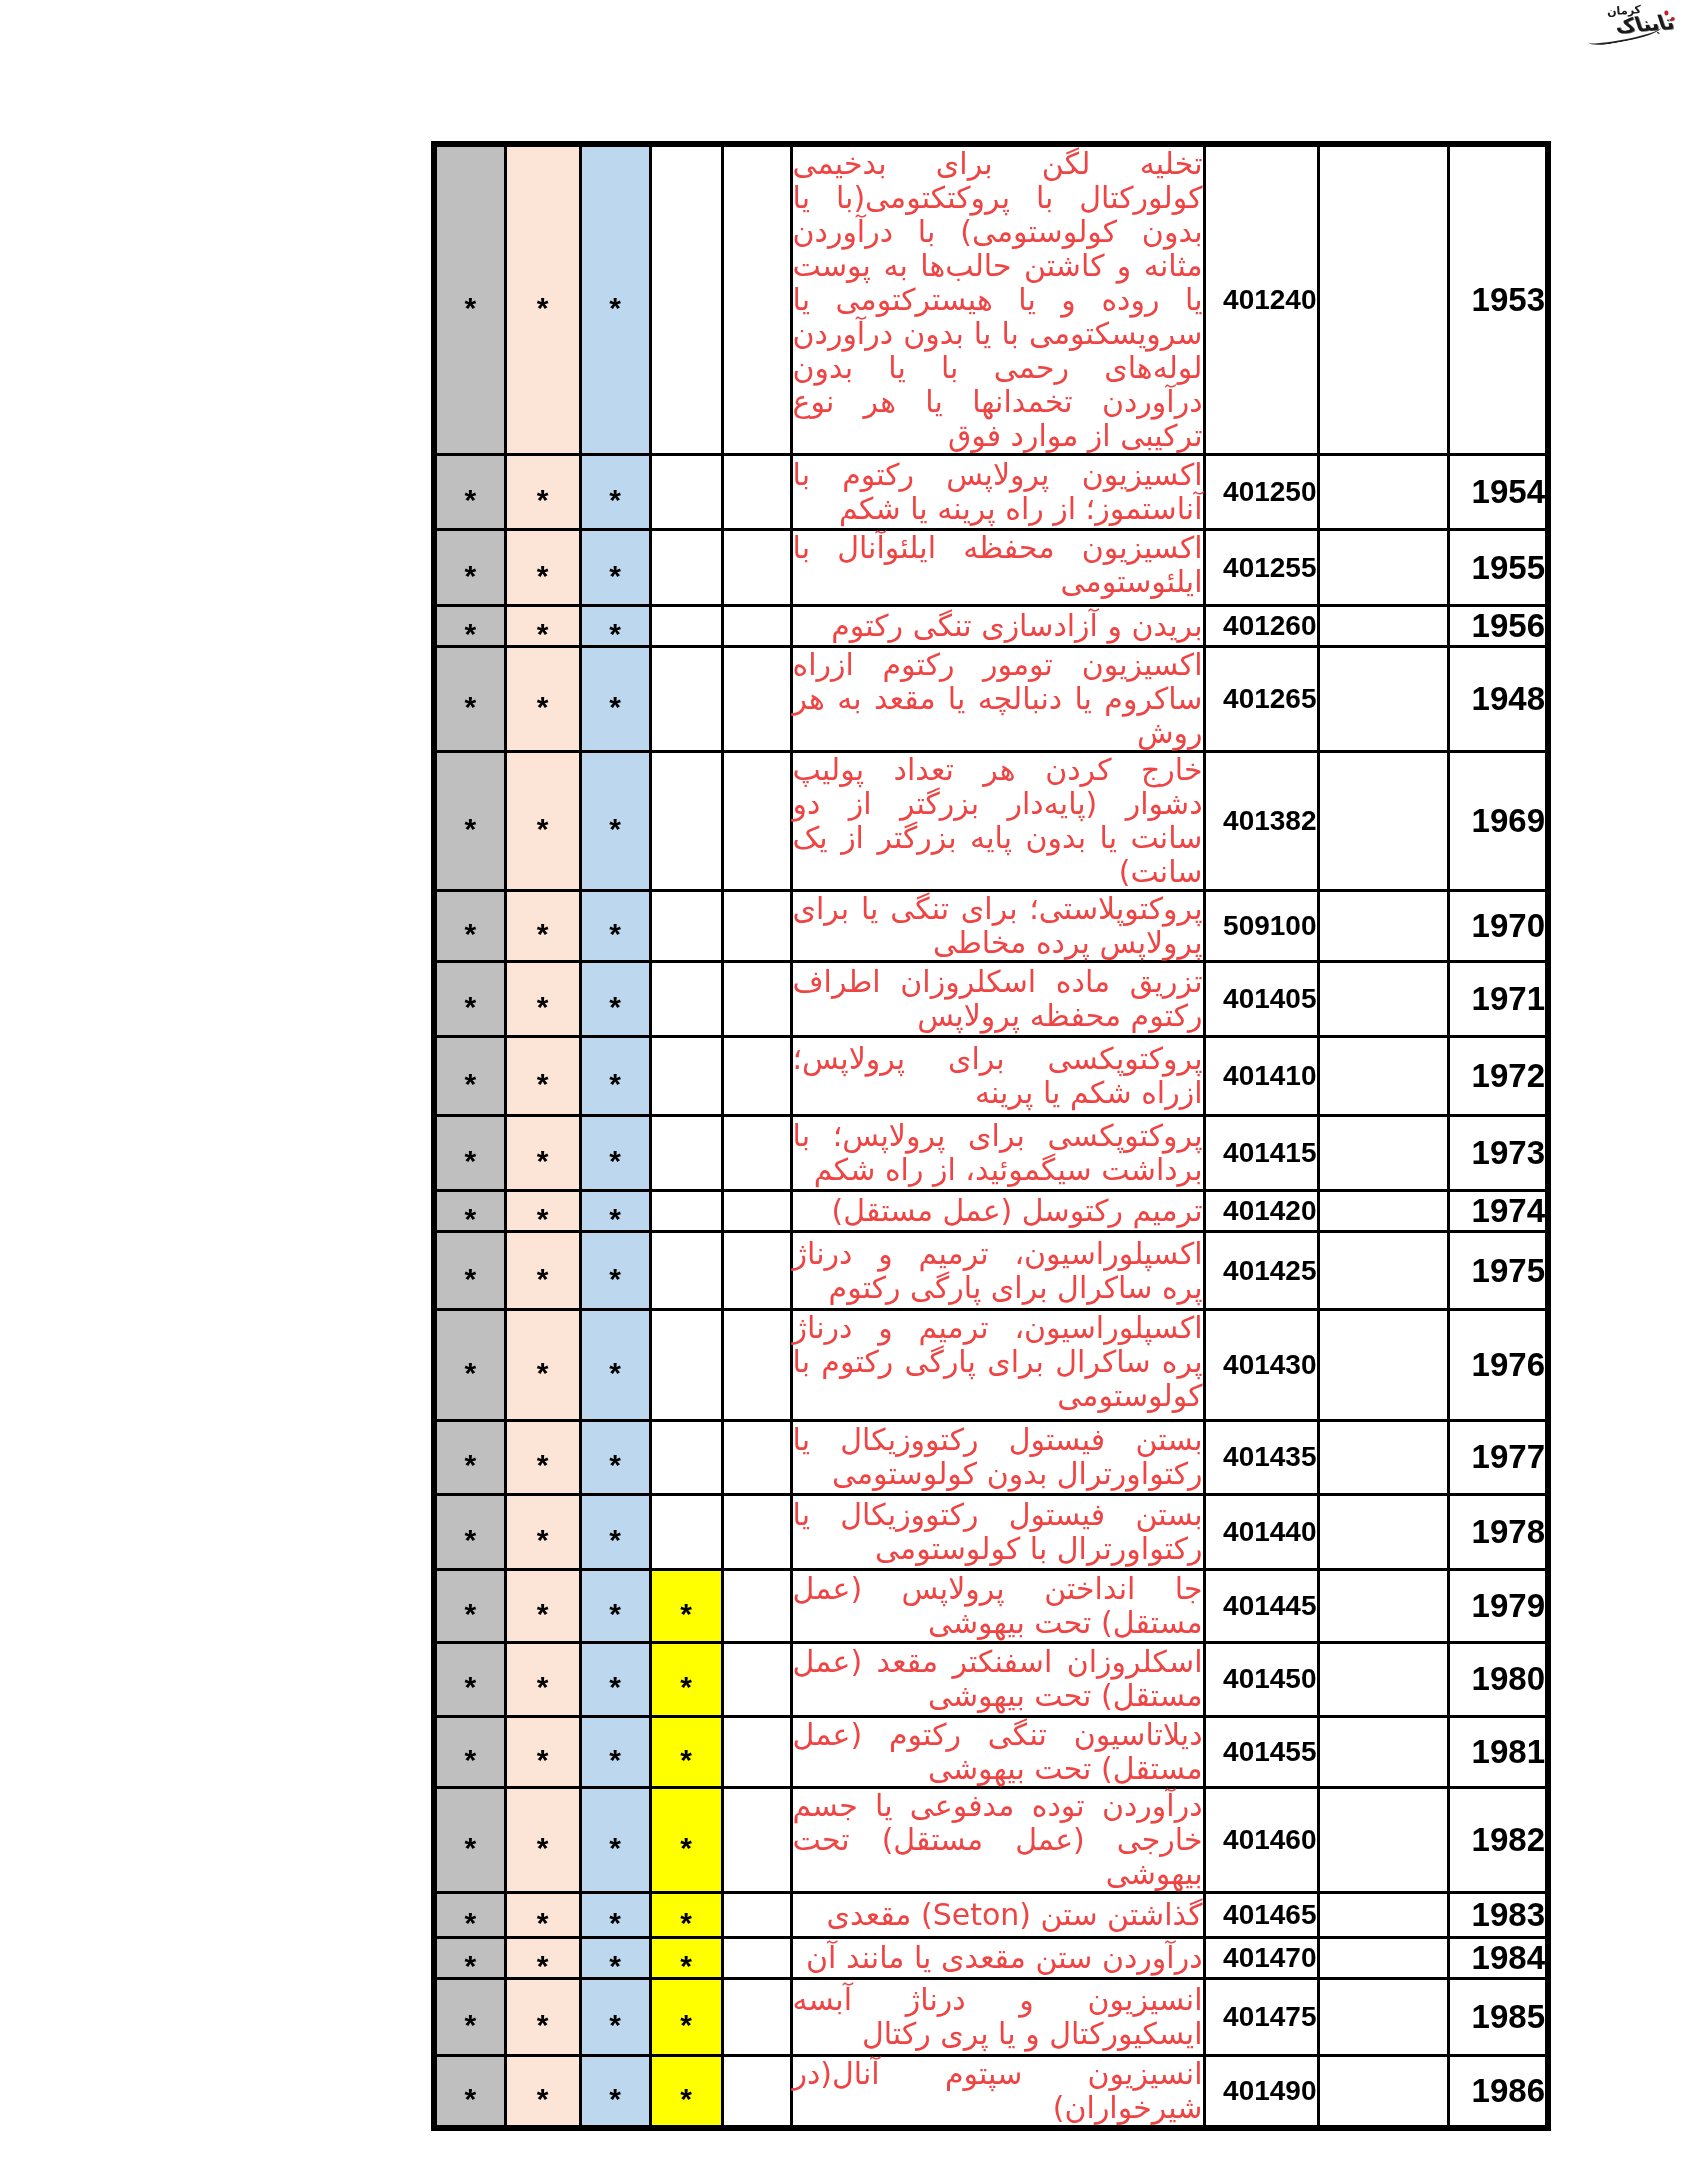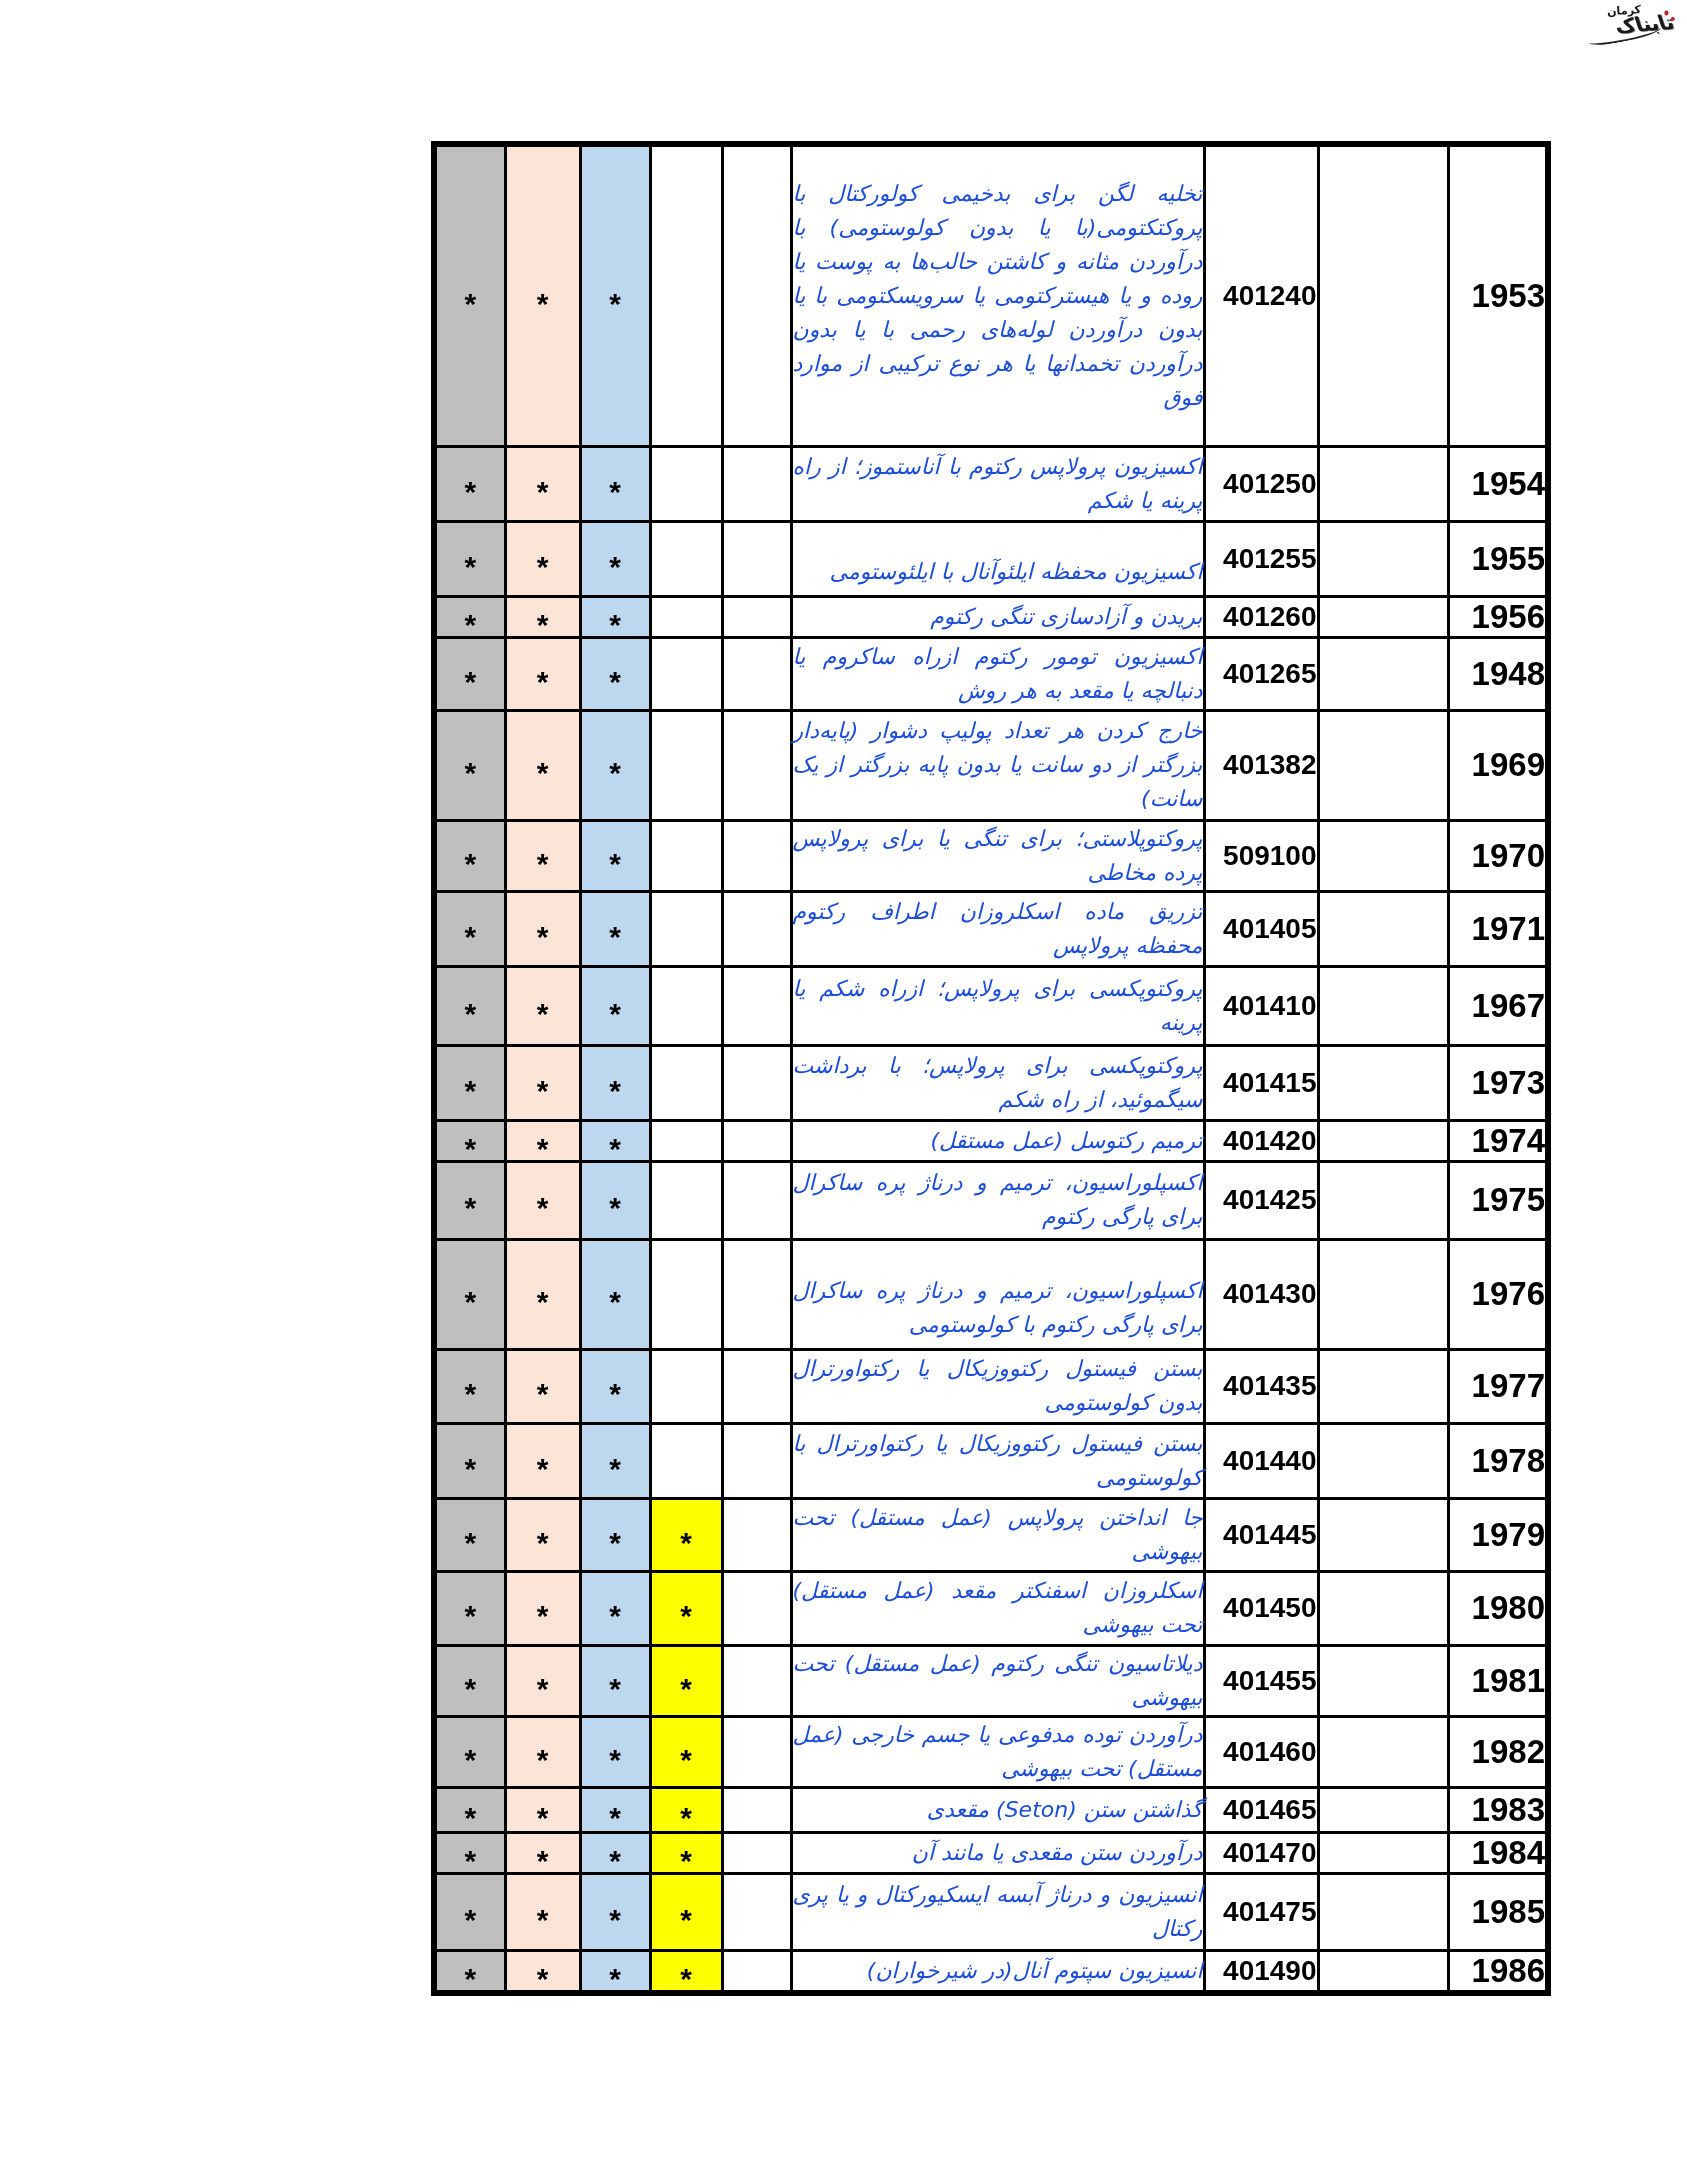--- a/index.html
+++ b/index.html
@@ -54,25 +54,24 @@
   col.c-fg{width:71px;}
 
   td.num,td.code{
     font-family:"Liberation Sans",sans-serif;
     font-weight:bold;text-align:right;color:#000;
   }
   td.num{font-size:33px;}
   td.code{font-size:28px;}
 
   td.desc{
-    font-size:22px;line-height:34px;color:#1d4ed8;
+    font-size:30px;line-height:34px;color:#ef4444;
     text-align:justify;text-justify:inter-word;
     padding:1.3px 5.3px 1.3px 9.3px;
     direction:rtl;
-    font-style:italic;
   }
   td.desc.vbottom{vertical-align:bottom;padding-bottom:5.3px;margin-top:36px;}
 
   td.flag{
     font-family:"Liberation Sans",sans-serif;
     font-weight:bold;font-size:30px;text-align:center;color:#000;
   }
   td.flag .star{display:inline-block;transform:translateY(8px);}
 
   td.bg-gray{background:var(--gray);}
@@ -188,21 +187,21 @@
           <td class="blank"></td>
           <td class="code">401405</td>
           <td class="desc">تزریق ماده اسکلروزان اطراف رکتوم محفظه پرولاپس</td>
           <td class="blank narrow"></td>
           <td class="flag"></td>
           <td class="flag bg-blue"><span class="star">*</span></td>
           <td class="flag bg-peach"><span class="star">*</span></td>
           <td class="flag bg-gray"><span class="star">*</span></td>
         </tr>
         <tr style="height: 79px;">
-          <td class="num">1967</td>
+          <td class="num">1972</td>
           <td class="blank"></td>
           <td class="code">401410</td>
           <td class="desc">پروکتوپکسی برای پرولاپس؛ ازراه شکم یا پرینه</td>
           <td class="blank narrow"></td>
           <td class="flag"></td>
           <td class="flag bg-blue"><span class="star">*</span></td>
           <td class="flag bg-peach"><span class="star">*</span></td>
           <td class="flag bg-gray"><span class="star">*</span></td>
         </tr>
         <tr style="height: 75px;">

